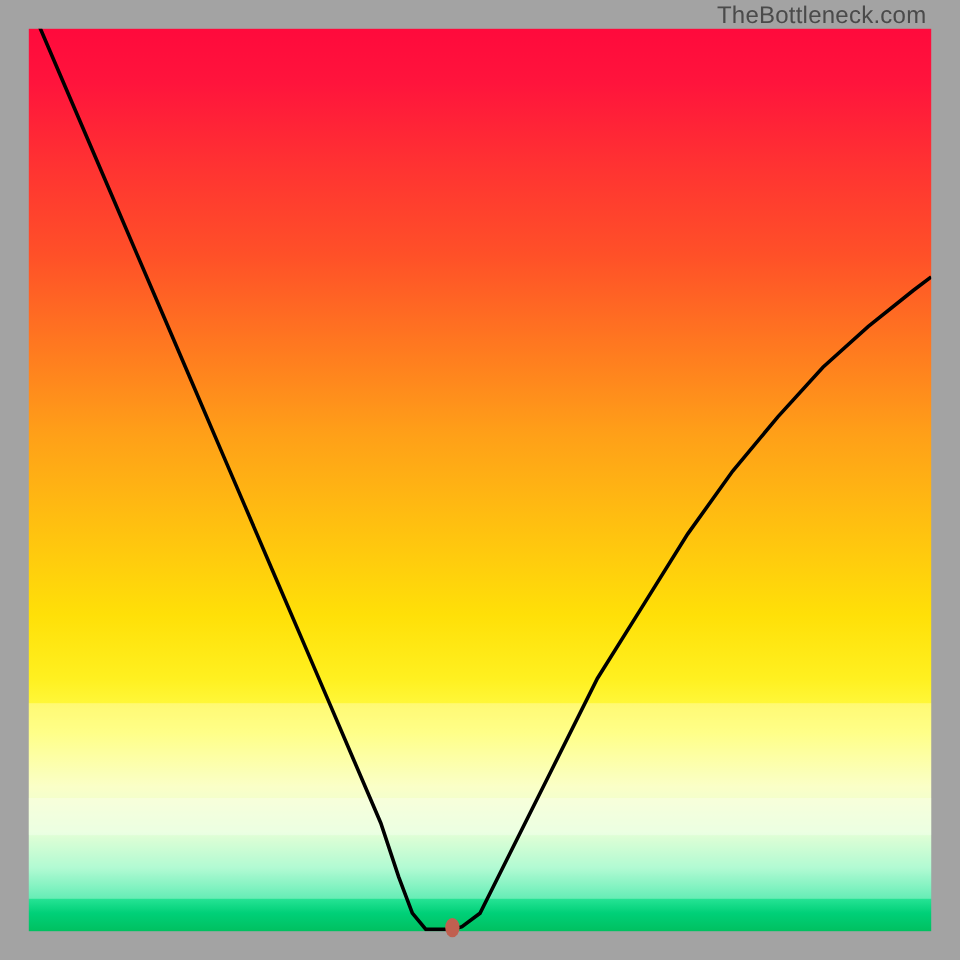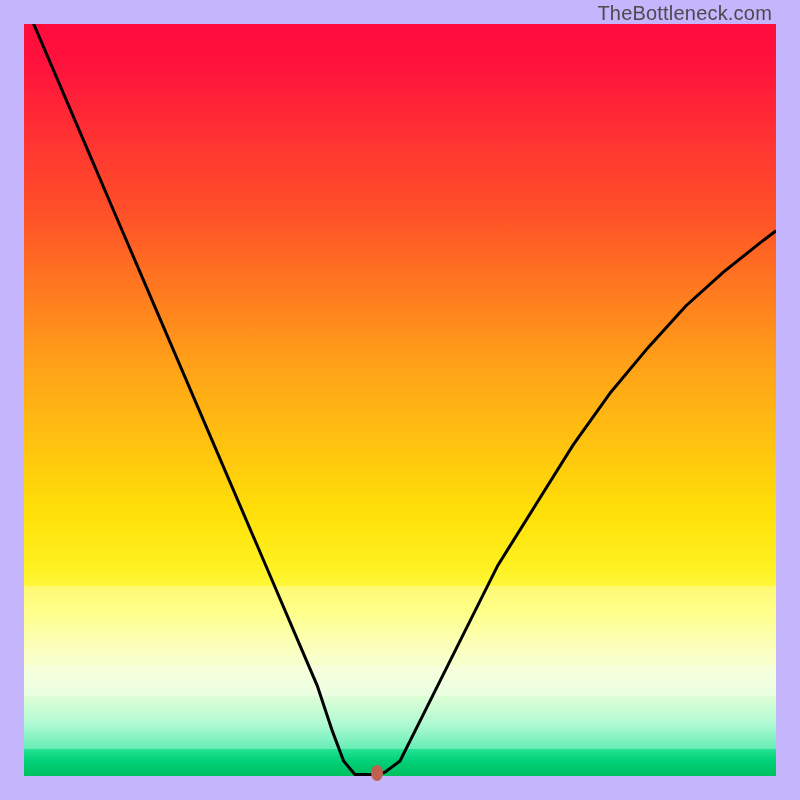--- a/index.html
+++ b/index.html
@@ -8,21 +8,21 @@
     width: 800px;
     height: 800px;
     overflow: hidden;
     background: #000;
     font-family: Arial, Helvetica, sans-serif;
   }
   .chart-container {
     position: relative;
     width: 800px;
     height: 800px;
-    background: #c4b5fd;
+    background: #a3a3a3;
   }
   .plot-area {
     position: absolute;
     left: 24px;
     top: 24px;
     width: 752px;
     height: 752px;
     background: linear-gradient(to bottom,
       #ff0a3c 0%,
       #ff143c 6%,

